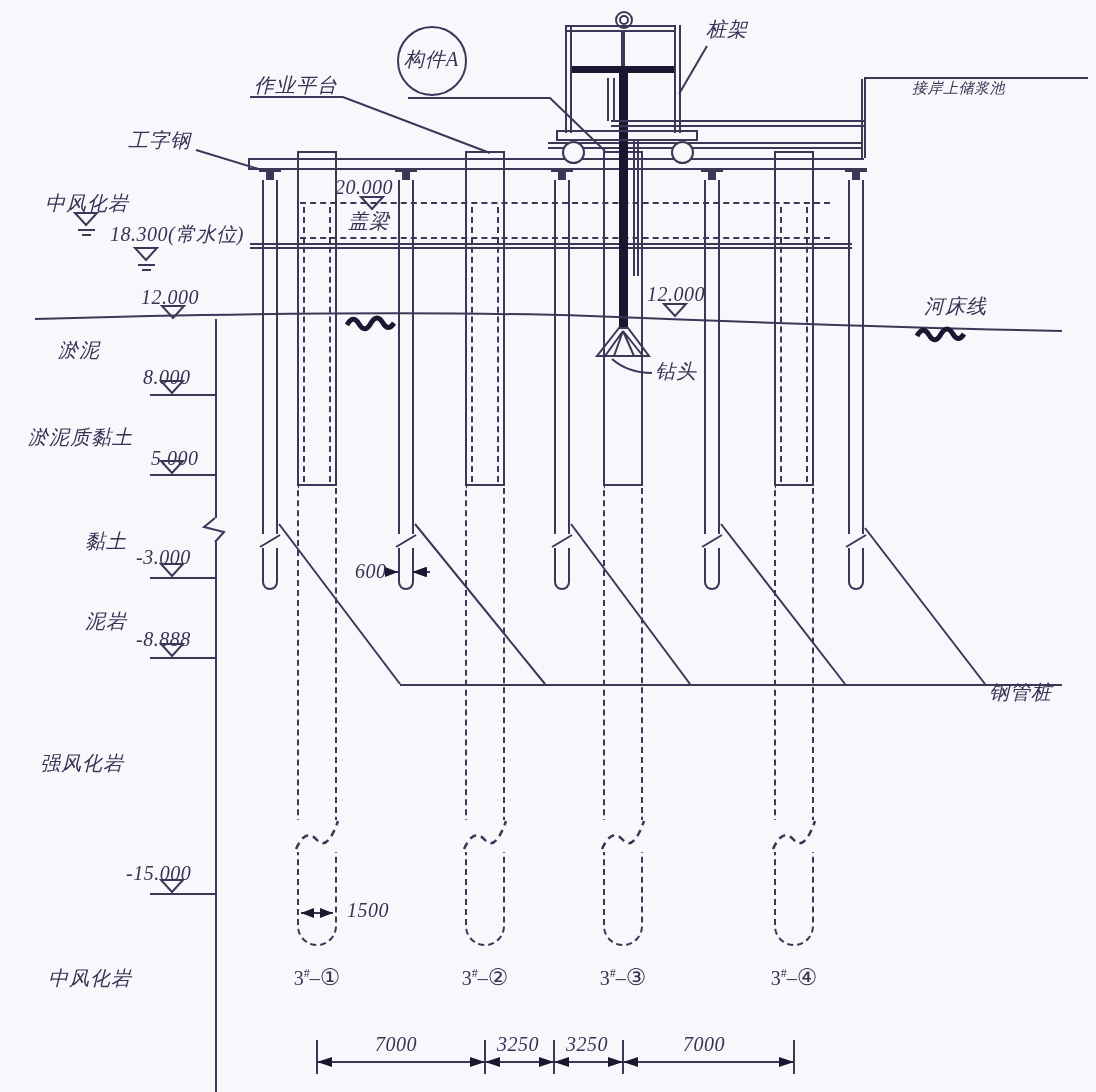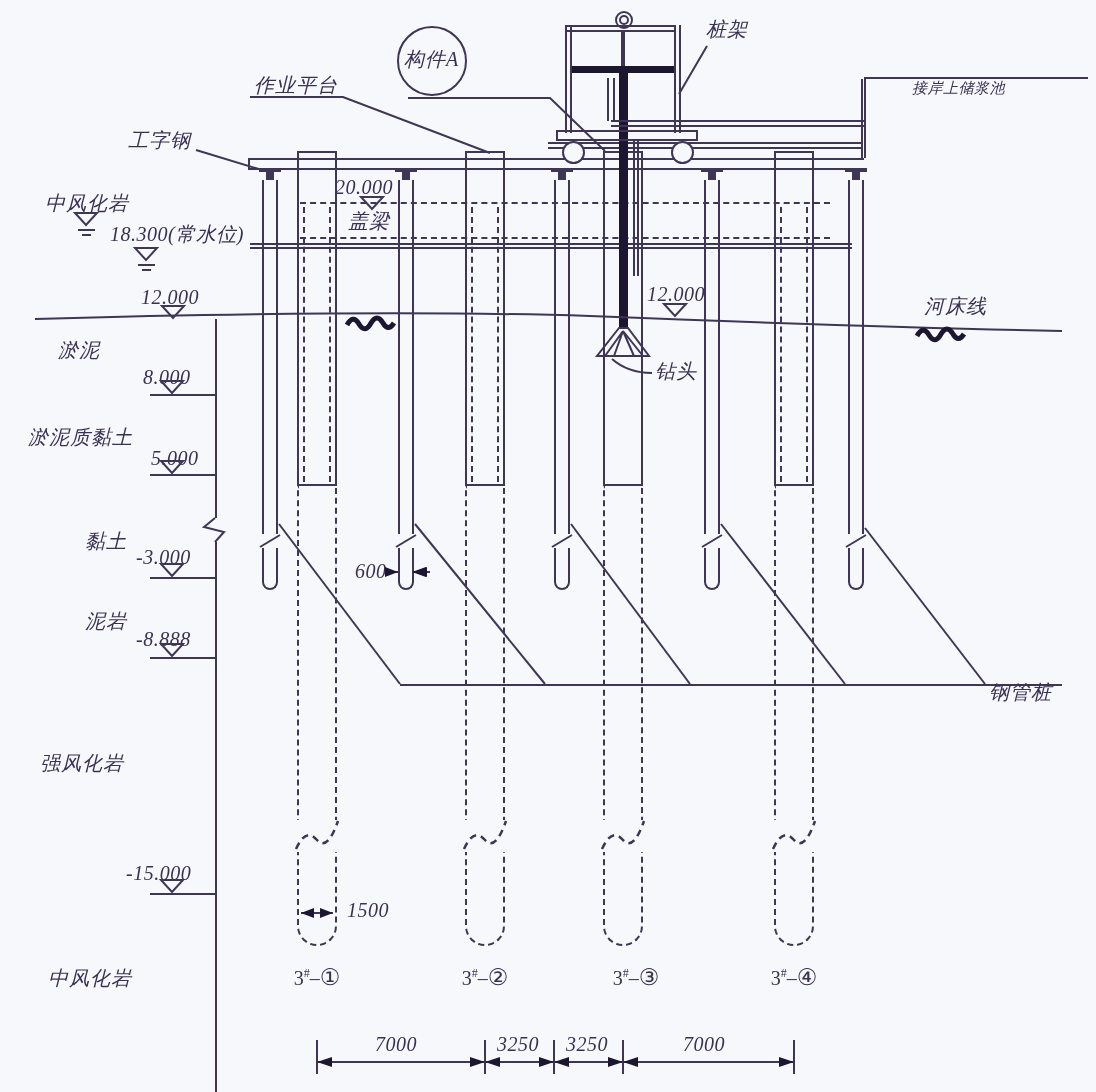--- a/index.html
+++ b/index.html
@@ -138,21 +138,21 @@
   <span class="lbl" style="left:989px;top:681px;">钢管桩</span>
   <span class="lbl num" style="left:355px;top:560px;">600</span>
   <span class="lbl num" style="left:347px;top:899px;">1500</span>
 
   <div class="plabel" style="left:277px;top:964px;">
     <span>3</span><sup>#</sup><span>–</span><span style="font-size:23px;">①</span>
   </div>
   <div class="plabel" style="left:445px;top:964px;">
     <span>3</span><sup>#</sup><span>–</span><span style="font-size:23px;">②</span>
   </div>
-  <div class="plabel" style="left:596px;top:964px;">
+  <div class="plabel" style="left:583px;top:964px;">
     <span>3</span><sup>#</sup><span>–</span><span style="font-size:23px;">③</span>
   </div>
   <div class="plabel" style="left:754px;top:964px;">
     <span>3</span><sup>#</sup><span>–</span><span style="font-size:23px;">④</span>
   </div>
 
   <span class="lbl num" style="left:375px;top:1033px;">7000</span>
   <span class="lbl num" style="left:497px;top:1033px;">3250</span>
   <span class="lbl num" style="left:566px;top:1033px;">3250</span>
   <span class="lbl num" style="left:683px;top:1033px;">7000</span>

